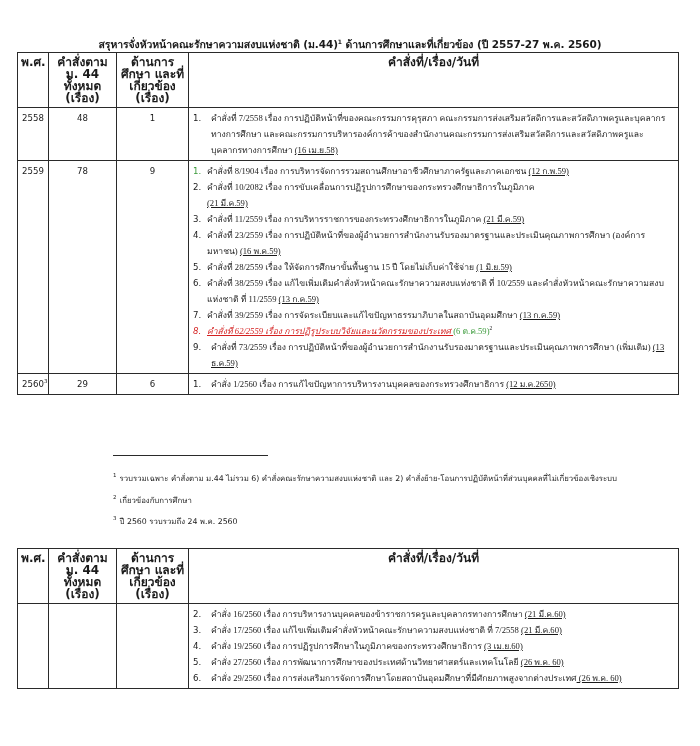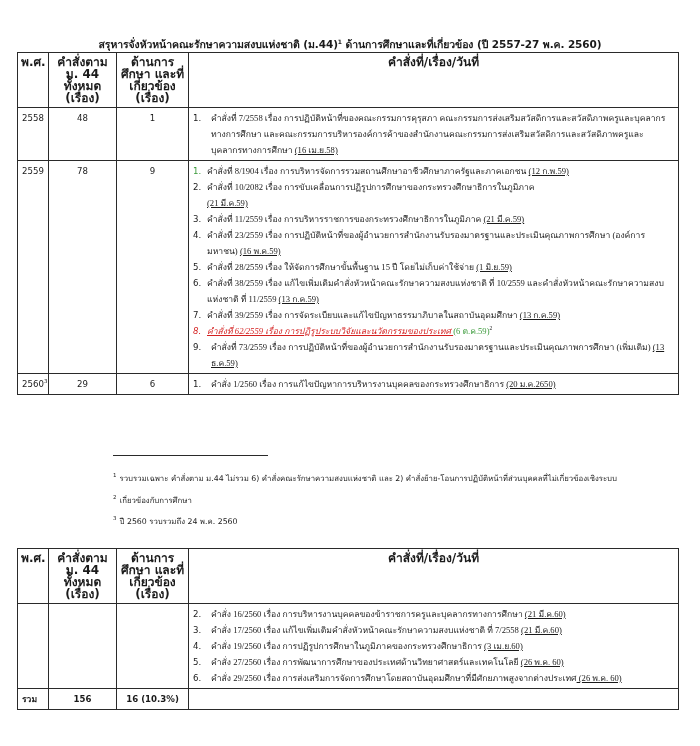--- a/index.html
+++ b/index.html
@@ -129,21 +129,21 @@
   </tr>
 
   <tr>
     <td><span>2560</span><sup class="fn">3</sup></td>
     <td class="center">29</td>
     <td class="center">6</td>
     <td>
       <ul class="items">
         <li>
           <span class="num wide">1.</span>
-          <span class="txt"><span>คำสั่ง 1/2560 เรื่อง การแก้ไขปัญหาการบริหารงานบุคคลของกระทรวงศึกษาธิการ </span><span class="u">(20 ม.ค.2650)</span></span>
+          <span class="txt"><span>คำสั่ง 1/2560 เรื่อง การแก้ไขปัญหาการบริหารงานบุคคลของกระทรวงศึกษาธิการ </span><span class="u">(12 ม.ค.2650)</span></span>
         </li>
       </ul>
     </td>
   </tr>
 </tbody>
   </table>
 
 <div class="fnrule"></div>
 <div class="footnotes">
   <div><sup>1</sup><span>รวบรวมเฉพาะ คำสั่งตาม ม.44 ไม่รวม 6) คำสั่งคณะรักษาความสงบแห่งชาติ และ 2) คำสั่งย้าย-โอนการปฏิบัติหน้าที่ส่วนบุคคลที่ไม่เกี่ยวข้องเชิงระบบ</span></div>
@@ -187,20 +187,14 @@
           <span class="num wide">5.</span>
           <span class="txt"><span>คำสั่ง 27/2560 เรื่อง การพัฒนาการศึกษาของประเทศด้านวิทยาศาสตร์และเทคโนโลยี </span><span class="u">(26 พ.ค. 60)</span></span>
         </li>
         <li>
           <span class="num wide">6.</span>
           <span class="txt"><span>คำสั่ง 29/2560 เรื่อง การส่งเสริมการจัดการศึกษาโดยสถาบันอุดมศึกษาที่มีศักยภาพสูงจากต่างประเทศ</span><span class="u"> (26 พ.ค. 60)</span></span>
         </li>
       </ul>
     </td>
   </tr>
-  <tr style="font-weight:bold;">
-    <td>รวม</td>
-    <td class="center">156</td>
-    <td class="center">16 (10.3%)</td>
-    <td></td>
-  </tr>
 </tbody>
   </table>
 
 </body></html>

